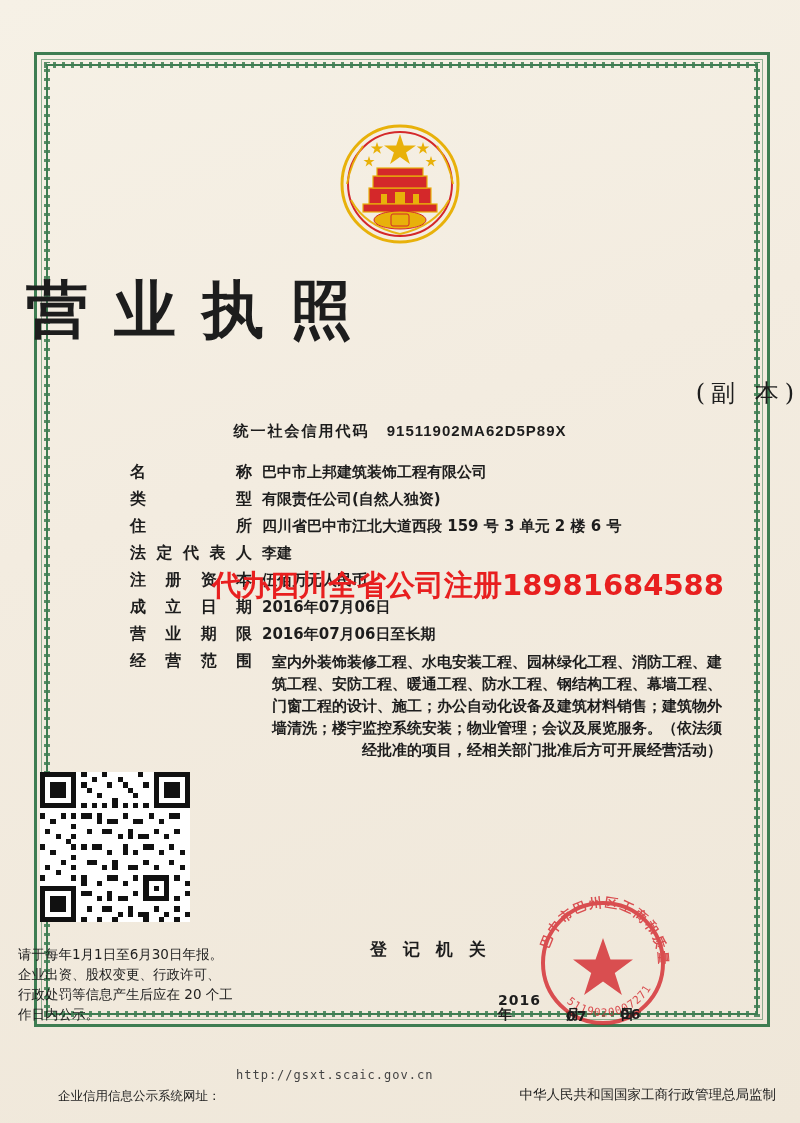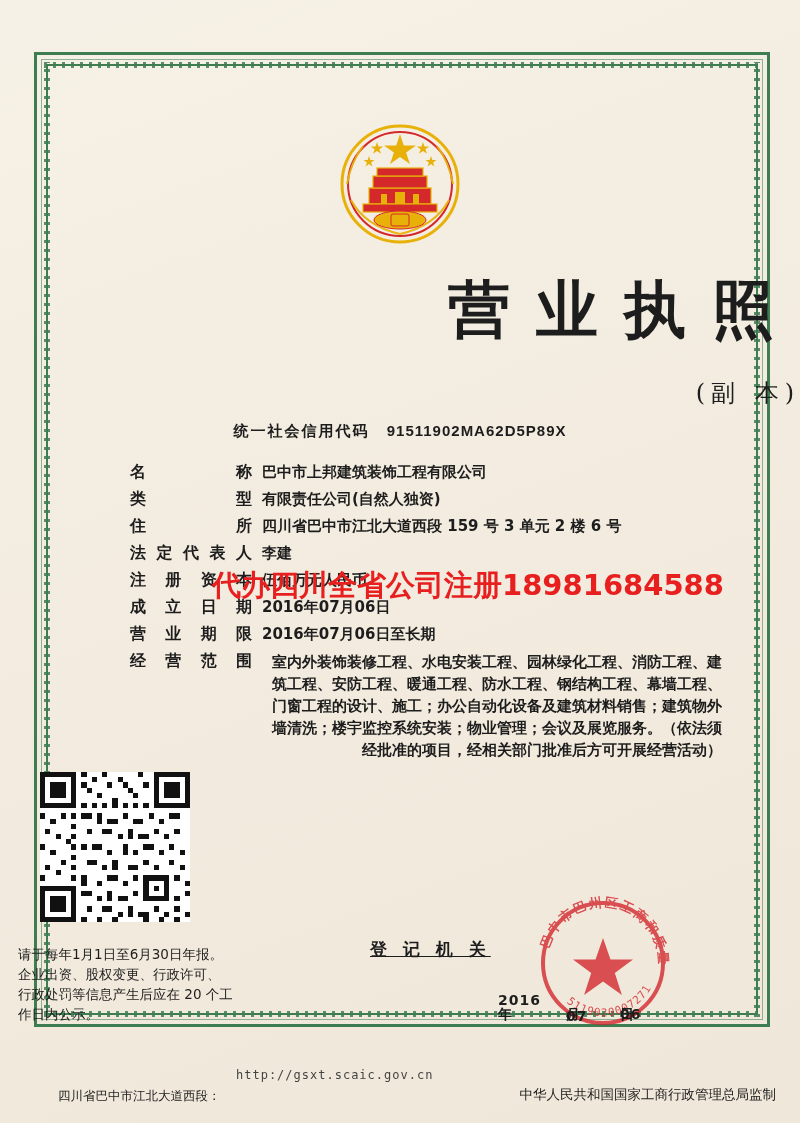--- a/index.html
+++ b/index.html
@@ -48,21 +48,21 @@
   }
 
   
   .emblem{
     position:absolute;left:50%;top:104px;transform:translateX(-50%);
     width:150px;height:150px;
   }
 
   .title{
     position:absolute;left:0;right:0;top:268px;
-    text-align:right;
+    text-align:left;
     font-family:"DejaVu Serif","Liberation Serif",serif;
     font-weight:bold;
     font-size:62px;
     letter-spacing:26px;
     text-indent:26px;
     color:#1d1d1d;
   }
   .subtitle{
     position:absolute;left:0;right:0;top:368px;
     text-align:right;
@@ -107,21 +107,21 @@
 
   
   .qr{
     position:absolute;left:40px;top:772px;
     width:150px;height:150px;
   }
 
   
   .registry{
     position:absolute;left:370px;top:938px;
-    font-size:17px;font-weight:bold;letter-spacing:5px;color:#1d1d1d;text-decoration:underline;
+    font-size:17px;font-weight:bold;letter-spacing:5px;color:#1d1d1d;
   }
   .seal{
     position:absolute;left:528px;top:888px;width:150px;height:150px;
     opacity:.78;
   }
   .date-line{
     position:absolute;left:498px;top:992px;
     font-size:14px;font-weight:bold;color:#1d1d1d;
     letter-spacing:1px;
   }
@@ -456,17 +456,17 @@
     <span class="d">06</span>
     <span class="dtxt">日</span>
   </div>
 
   <div class="footer-left">
     <div>请于每年1月1日至6月30日年报。</div>
     <div>企业出资、股权变更、行政许可、</div>
     <div>行政处罚等信息产生后应在 20 个工</div>
     <div>作日内公示。</div>
   </div>
-  <div class="footer-site-label">四川省巴中市江北大道西段：</div>
+  <div class="footer-site-label">企业信用信息公示系统网址：</div>
   <div class="footer-url">http://gsxt.scaic.gov.cn</div>
   <div class="footer-right">中华人民共和国国家工商行政管理总局监制</div>
 
 </div>
 
 </body></html>

